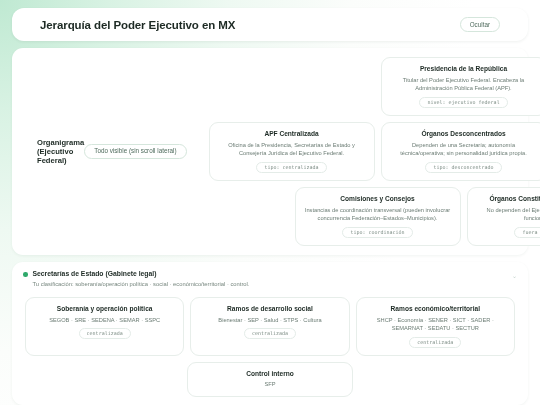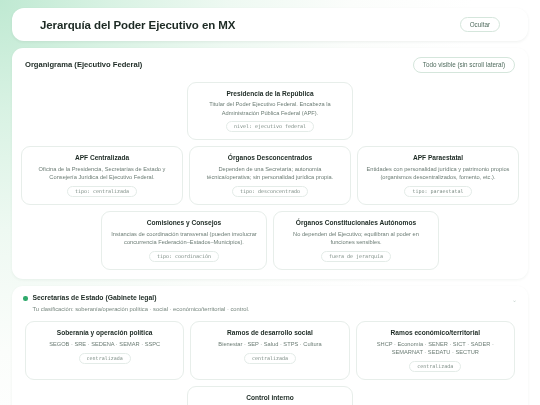--- a/index.html
+++ b/index.html
@@ -48,21 +48,21 @@
 
   
   .panel {
     background: #ffffff;
     border-radius: 11px;
     box-shadow: 0 1px 3px rgba(22,60,40,.06);
     flex: none;
   }
 
   
-  .org-panel { padding: 0 0 9px 0; display: flex; flex-direction: column; }
+  .org-panel { padding: 0 0 9px 12px; display: flex; flex-direction: row; }
   .org-head {
     display: flex; align-items: center; justify-content: space-between;
     padding: 9px 13px 0 13px;
   }
   .org-title { font-size: 7.6px; font-weight: bold; color: #1d2a24; }
 
   .org-body { padding: 9px 9px 0 9px; display: flex; flex-direction: column; gap: 6px; }
   .row { display: flex; gap: 6px; justify-content: center; }
 
   .node {

